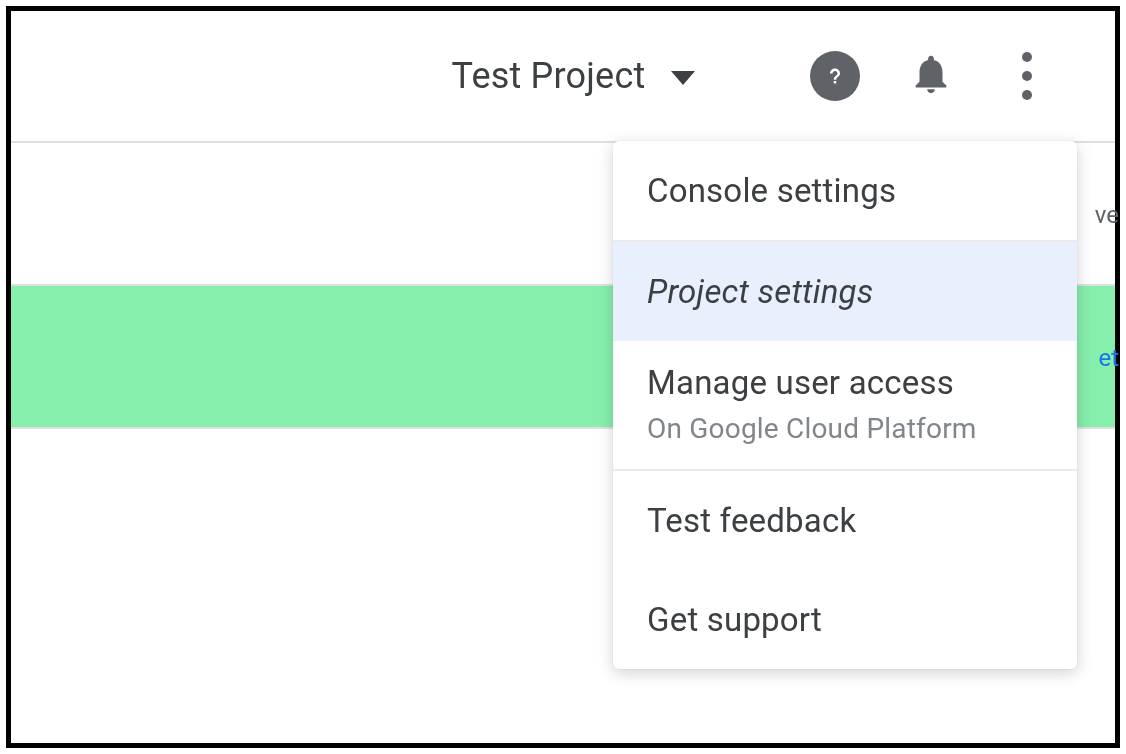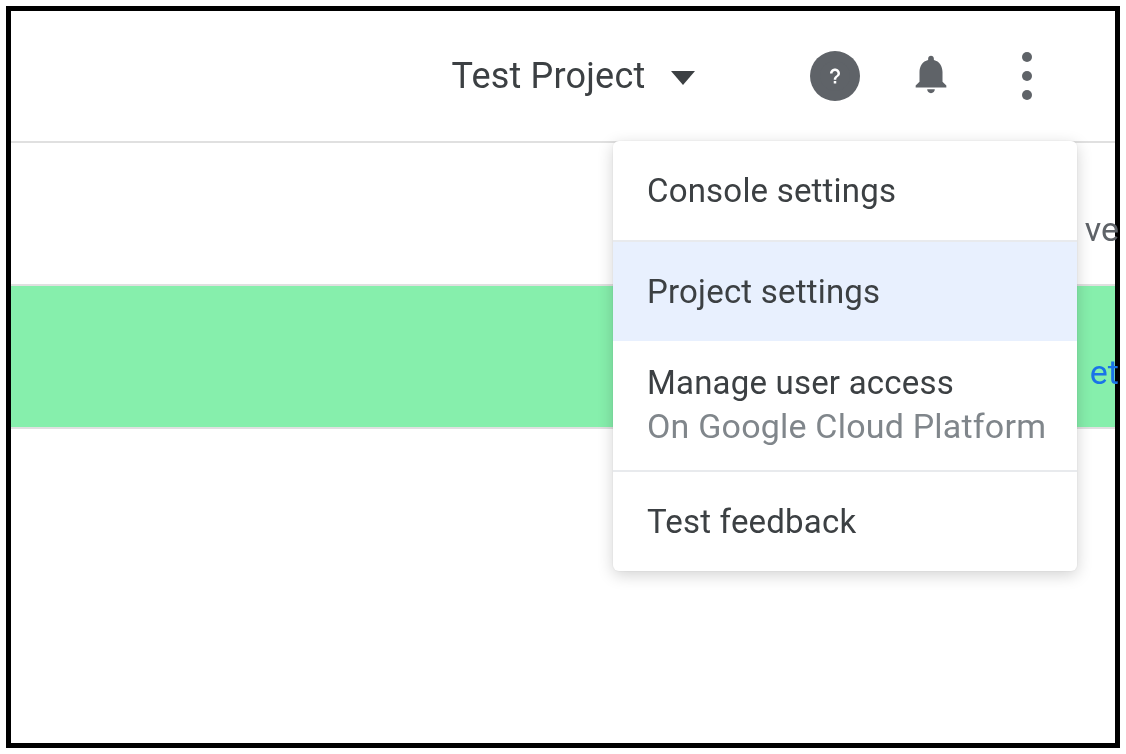--- a/index.html
+++ b/index.html
@@ -106,22 +106,22 @@
     .content-stripe + .content-stripe {
       margin-top: -2px;
     }
     .stripe2 {
       background: #86efac;
     }
     .partial-text {
       position: absolute;
       right: -4px;
       color: #5f6368;
-      font-size: 34px;
-      top: 66px;
+      font-size: 24px;
+      top: 58px;
     }
     .partial-text.blue {
       color: #1a73e8;
     }
     .menu {
       position: absolute;
       top: 130px;
       right: 38px;
       width: 464px;
       background: #fff;
@@ -131,25 +131,26 @@
     }
     .menu-item {
       padding: 30px 34px;
       font-size: 33px;
       color: #3c4043;
       cursor: pointer;
       letter-spacing: 0.2px;
     }
     .menu-item.highlighted {
       background: #e8f0fe;
+      font-style: italic;
     }
     .menu-item .subtitle {
       display: block;
-      margin-top: 4px;
-      font-size: 34px;
+      margin-top: 10px;
+      font-size: 28px;
       color: #80868b;
     }
     .menu-item.two-line {
       padding: 22px 30px 24px 34px;
     }
     .group-divider {
       height: 2px;
       background: #e8eaed;
     }
   </style>
@@ -206,15 +207,18 @@
       <span>Project settings</span>
     </div>
     <div class="menu-item two-line">
       <span>Manage user access</span>
       <span class="subtitle">On Google Cloud Platform</span>
     </div>
     <div class="group-divider"></div>
     <div class="menu-item">
       <span>Test feedback</span>
     </div>
+    <div class="menu-item">
+      <span>Get support</span>
+    </div>
   </div>
 
 </div>
 
 </body></html>

